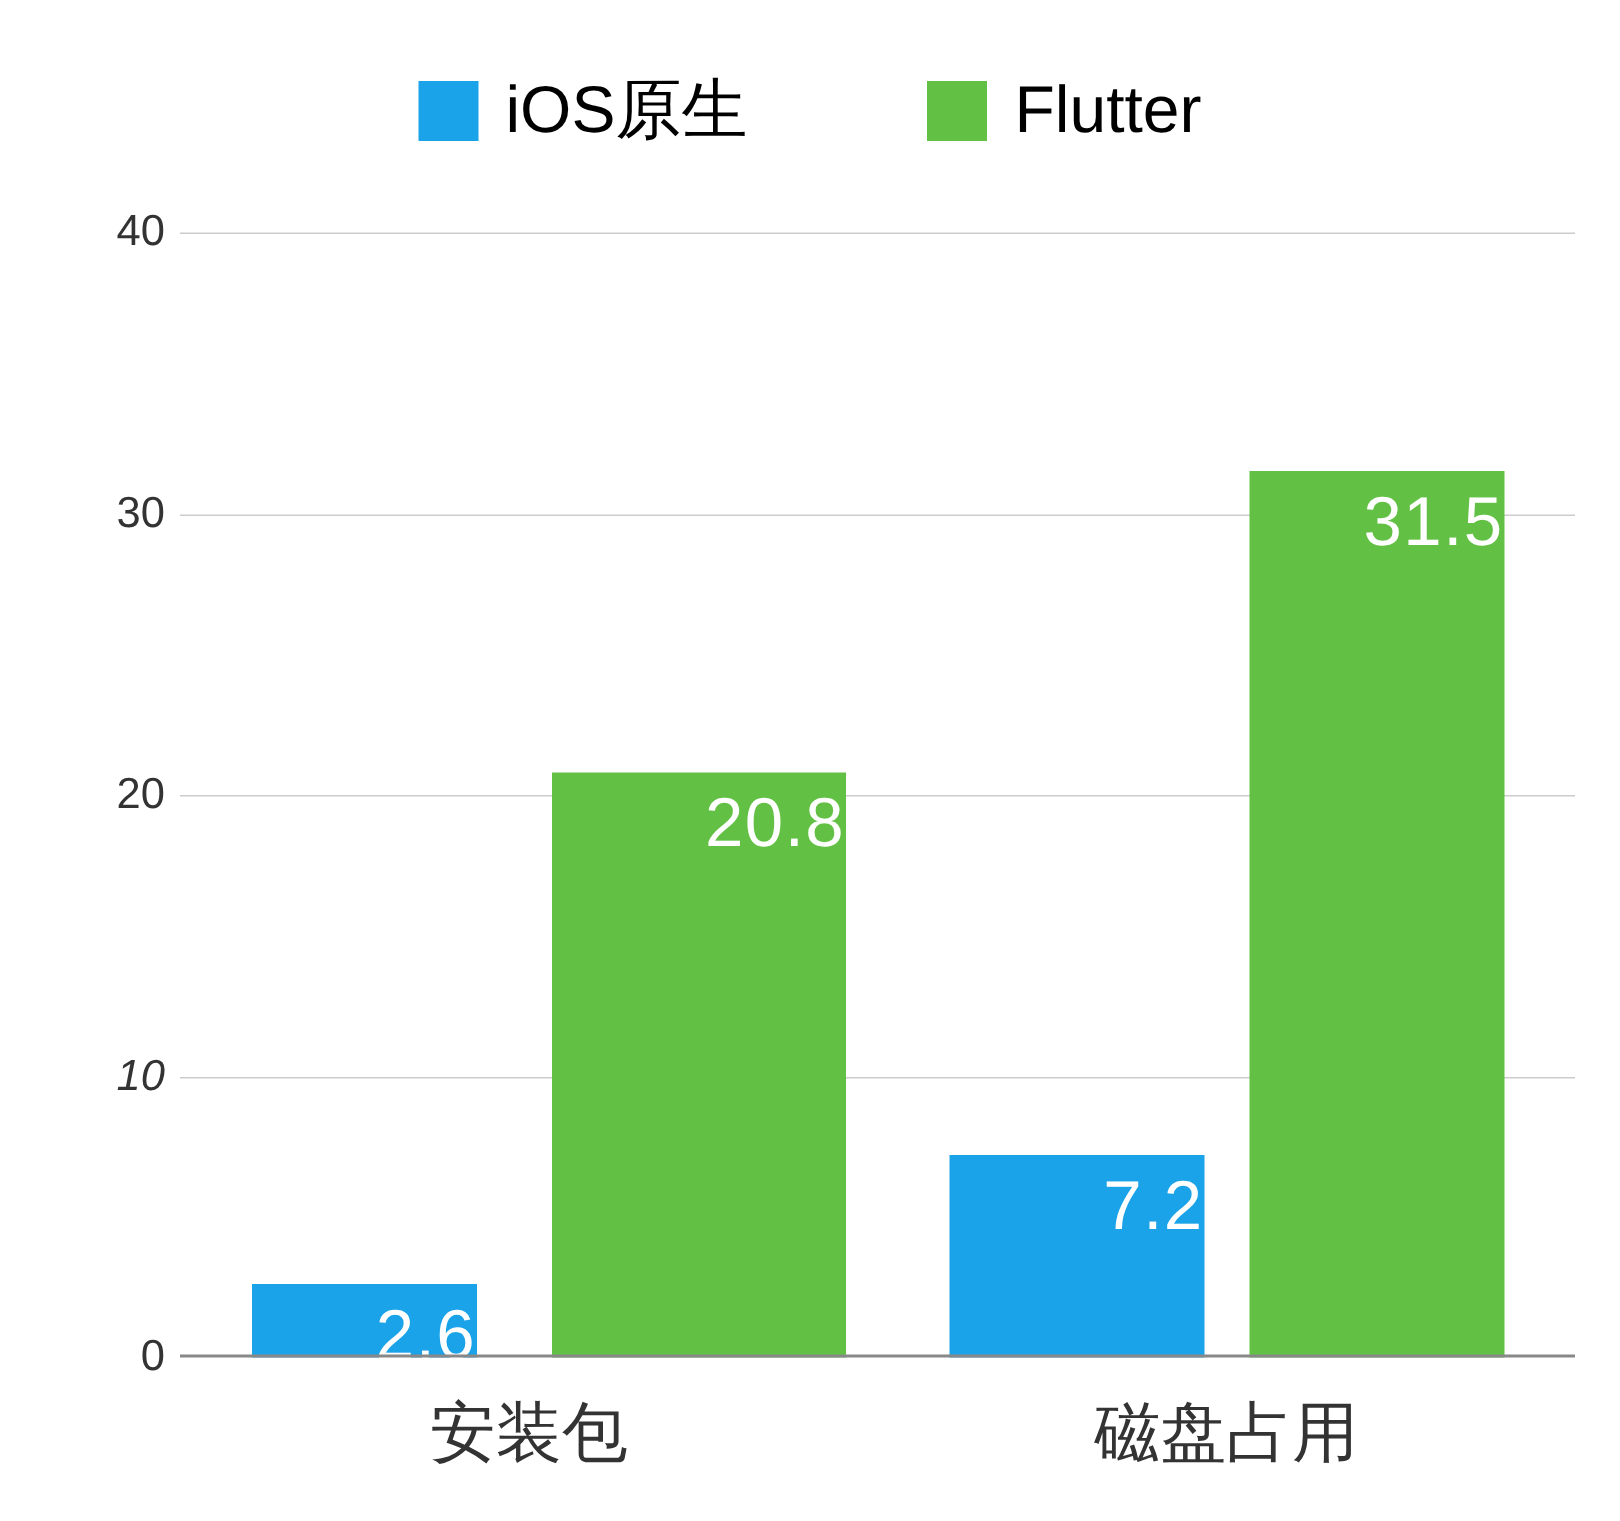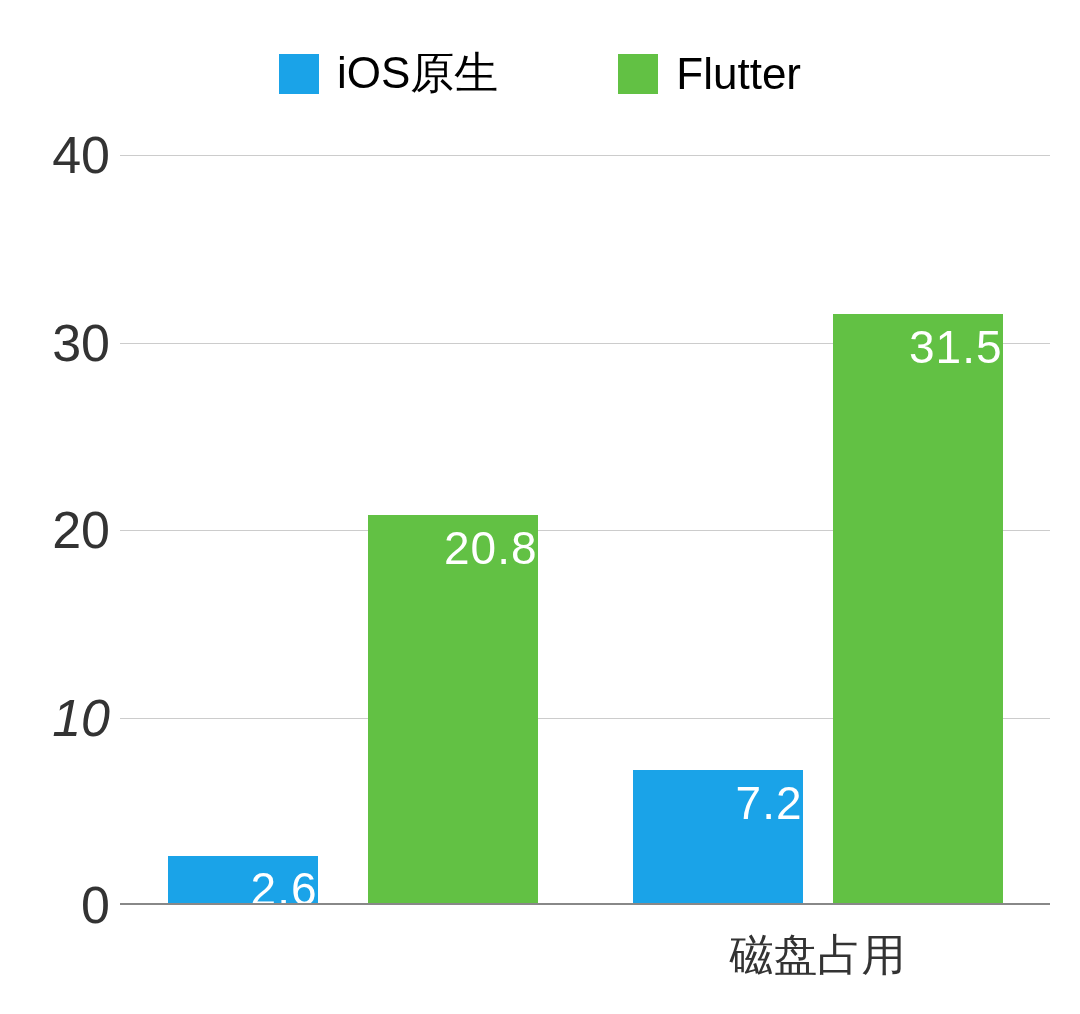--- a/index.html
+++ b/index.html
@@ -59,21 +59,21 @@
       left: 0;
       bottom: 0;
       width: 930px;
       height: 2px;
       background: #888;
     }
     .y-tick-label {
       position: absolute;
       right: 970px;
       transform: translateY(-50%);
-      font-size: 52px;
+      font-size: 29px;
       color: #333;
       text-align: right;
     }
     .bar {
       position: absolute;
       bottom: 0;
     }
     .bar-label {
       position: absolute;
       top: 6px;
@@ -113,34 +113,35 @@
 
   <div class="plot-area">
     <div class="gridline" style="top:562.5px;"></div>
     <div class="gridline" style="top:375px;"></div>
     <div class="gridline" style="top:187.5px;"></div>
     <div class="gridline" style="top:0px;"></div>
 
     <div class="bar" style="left:47.5px;width:150px;height:48.75px;background:#1aa3e8;">
       <div class="bar-label">2.6</div>
     </div>
-    <div class="bar" style="left:247.5px;width:170px;height:390px;background:#62c144;">
+    <div class="bar" style="left:247.5px;width:196px;height:390px;background:#62c144;">
       <div class="bar-label">20.8</div>
     </div>
     <div class="bar" style="left:512.5px;width:170px;height:135px;background:#1aa3e8;margin-top:20px;">
       <div class="bar-label">7.2</div>
     </div>
     <div class="bar" style="left:712.5px;width:170px;height:590.625px;background:#62c144;">
       <div class="bar-label">31.5</div>
     </div>
 
     <div class="axis-line"></div>
   </div>
 
   <div class="y-tick-label" style="top:905px;">0</div>
   <div class="y-tick-label" style="top:717.5px;font-style:italic;">10</div>
   <div class="y-tick-label" style="top:530px;">20</div>
   <div class="y-tick-label" style="top:342.5px;">30</div>
   <div class="y-tick-label" style="top:155px;">40</div>
 
+  <div class="x-tick-label" style="left:352.5px;">安装包</div>
   <div class="x-tick-label" style="left:817.5px;">磁盘占用</div>
 
 </div>
 
 </body></html>

